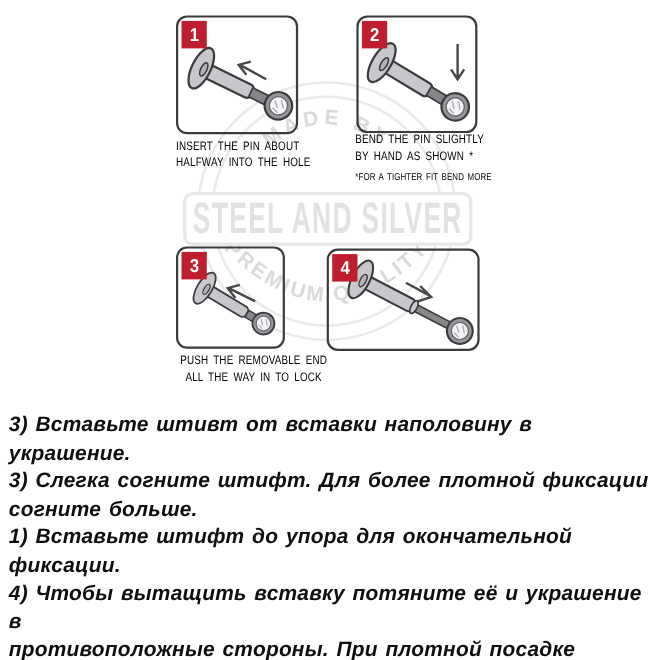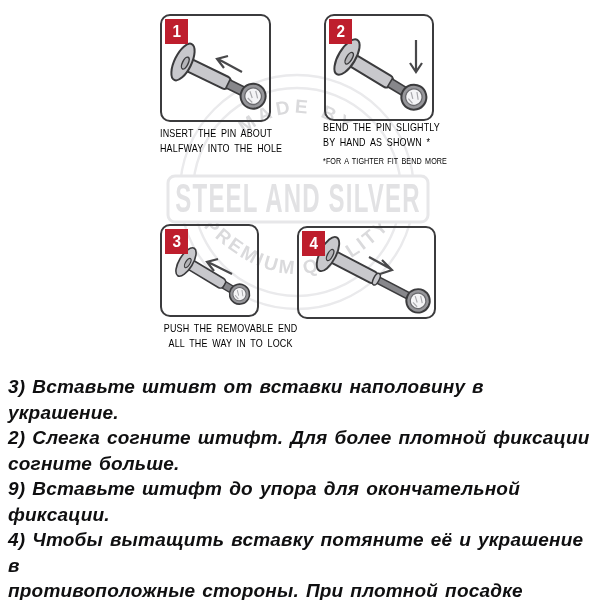--- a/index.html
+++ b/index.html
@@ -152,22 +152,22 @@
   <div class="caption" style="left:160px;top:321px;width:140px;text-align:center;">
     <div class="cap-inner">
       <div>PUSH THE REMOVABLE END</div>
       <div>ALL THE WAY IN TO LOCK</div>
     </div>
   </div>
 
 
   <div class="ru">
     <p>3) Вставьте штивт от вставки наполовину в украшение.</p>
-    <p>2) Слегка согните штифт. Для более плотной фиксации
+    <p>3) Слегка согните штифт. Для более плотной фиксации
 согните больше.</p>
-    <p>9) Вставьте штифт до упора для окончательной
+    <p>1) Вставьте штифт до упора для окончательной
 фиксации.</p>
     <p>4) Чтобы вытащить вставку потяните её и украшение в
 противоположные стороны. При плотной посадке добавьте
 скручивающее движение.</p>
   </div>
 
 </div>
 
 </body></html>

